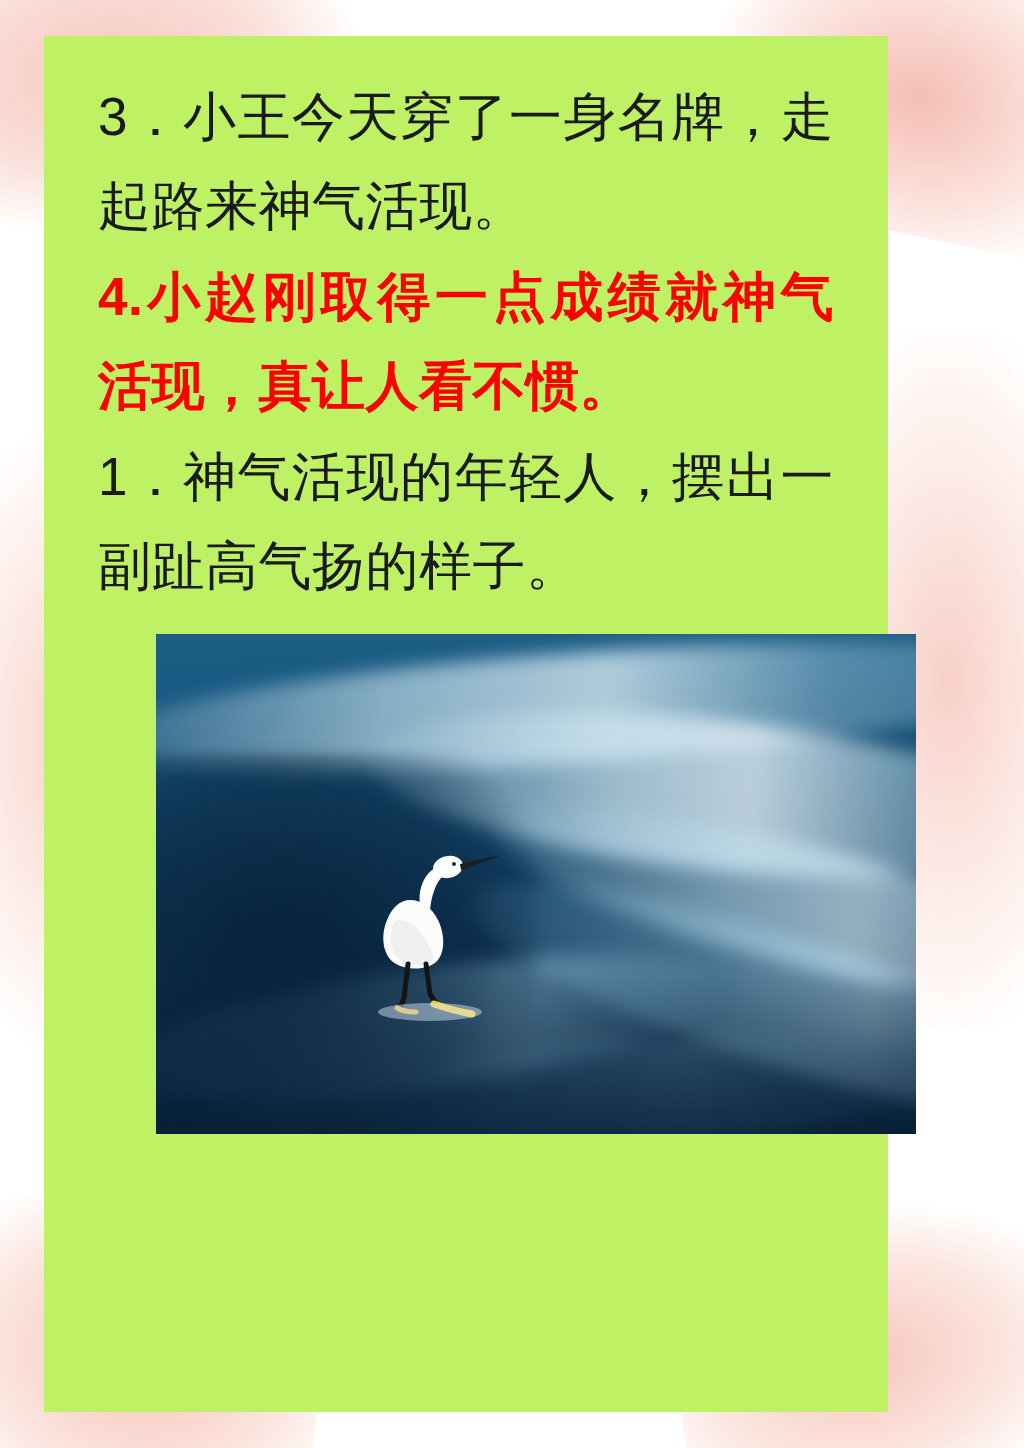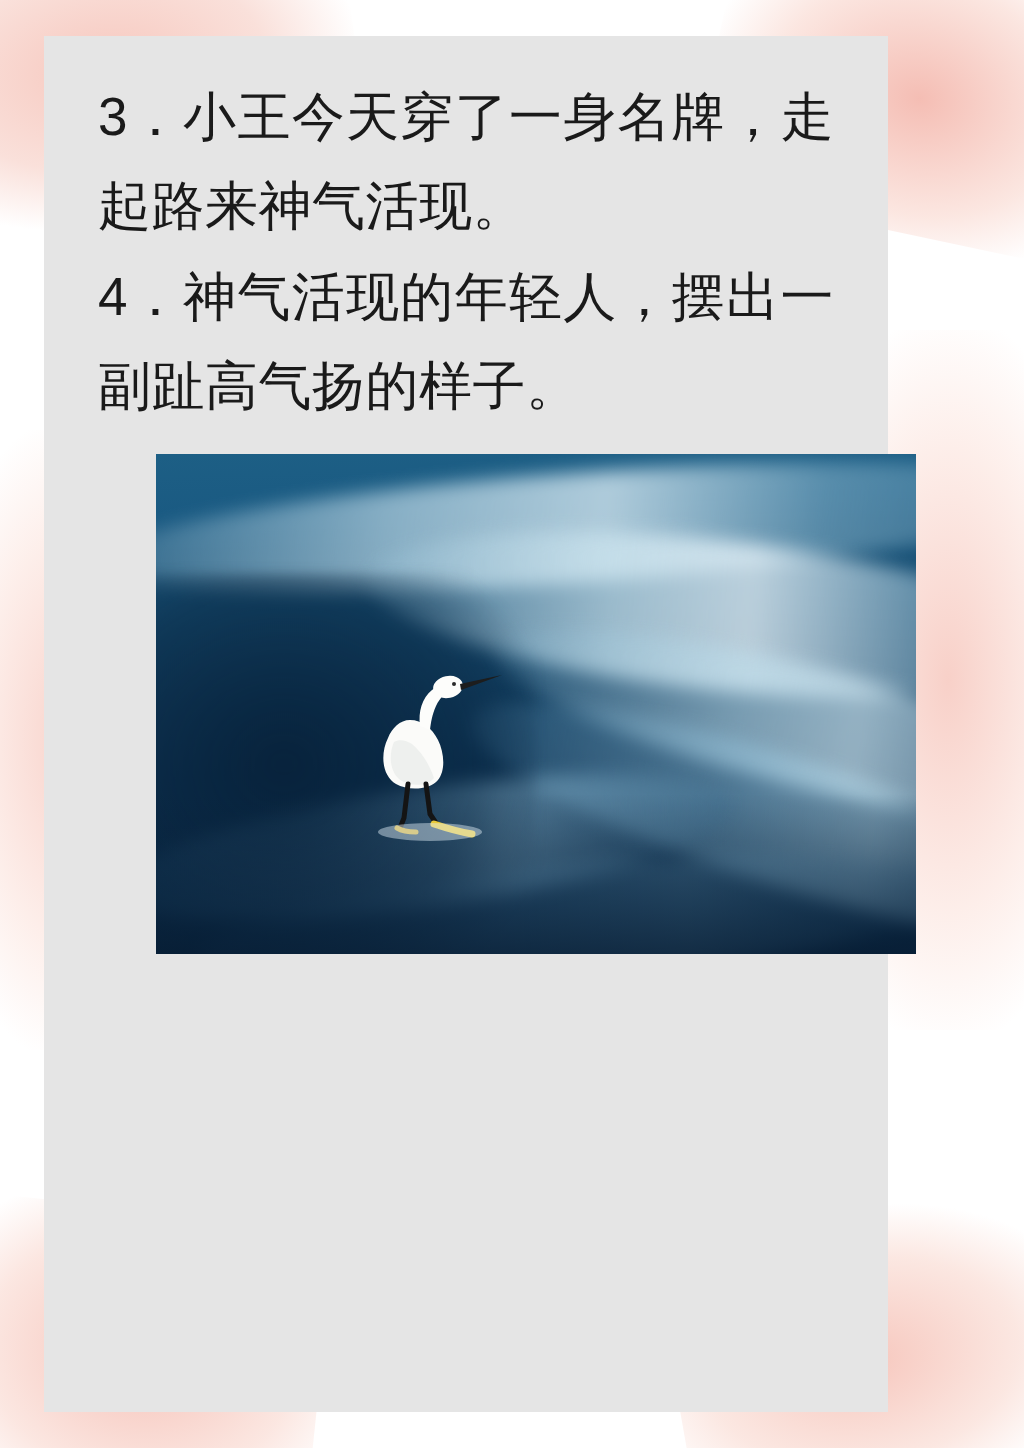--- a/index.html
+++ b/index.html
@@ -61,21 +61,21 @@
     background: radial-gradient(ellipse at 35% 50%, rgba(247,203,194,0.9) 0%, rgba(252,228,221,0.6) 48%, rgba(255,255,255,0) 75%);
   }
 
   
   #card {
     position: absolute;
     left: 44px;
     top: 36px;
     width: 844px;
     height: 1376px;
-    background: #e5e5e5;
+    background: #bef264;
     box-sizing: border-box;
     padding: 36px 54px 0 54px;
   }
 
   .para {
     font-size: 53px;
     line-height: 89px;
     letter-spacing: 0.5px;
     color: #1a1a1a;
     margin: 0 0 2px 0;
@@ -186,21 +186,22 @@
   <div class="bg-wash wash-tl"></div>
   <div class="bg-wash wash-tr"></div>
   <div class="bg-wash wash-ml"></div>
   <div class="bg-wash wash-mr"></div>
   <div class="bg-wash wash-bl"></div>
   <div class="bg-wash wash-br"></div>
 
   <div id="card">
 
     <p class="para">3．小王今天穿了一身名牌，走起路来神气活现。</p>
-    <p class="para">4．神气活现的年轻人，摆出一副趾高气扬的样子。</p>
+    <p class="para highlight">4.小赵刚取得一点成绩就神气活现，真让人看不惯。</p>
+    <p class="para">1．神气活现的年轻人，摆出一副趾高气扬的样子。</p>
 
     <div class="photo-wrap">
       <div class="photo">
         <div class="water-base"></div>
         <div class="wave wave-top-foam"></div>
         <div class="wave wave-crest"></div>
         <div class="wave wave-mid1"></div>
         <div class="wave wave-mid2"></div>
         <div class="wave wave-low"></div>
         <div class="wave wave-bottom"></div>

